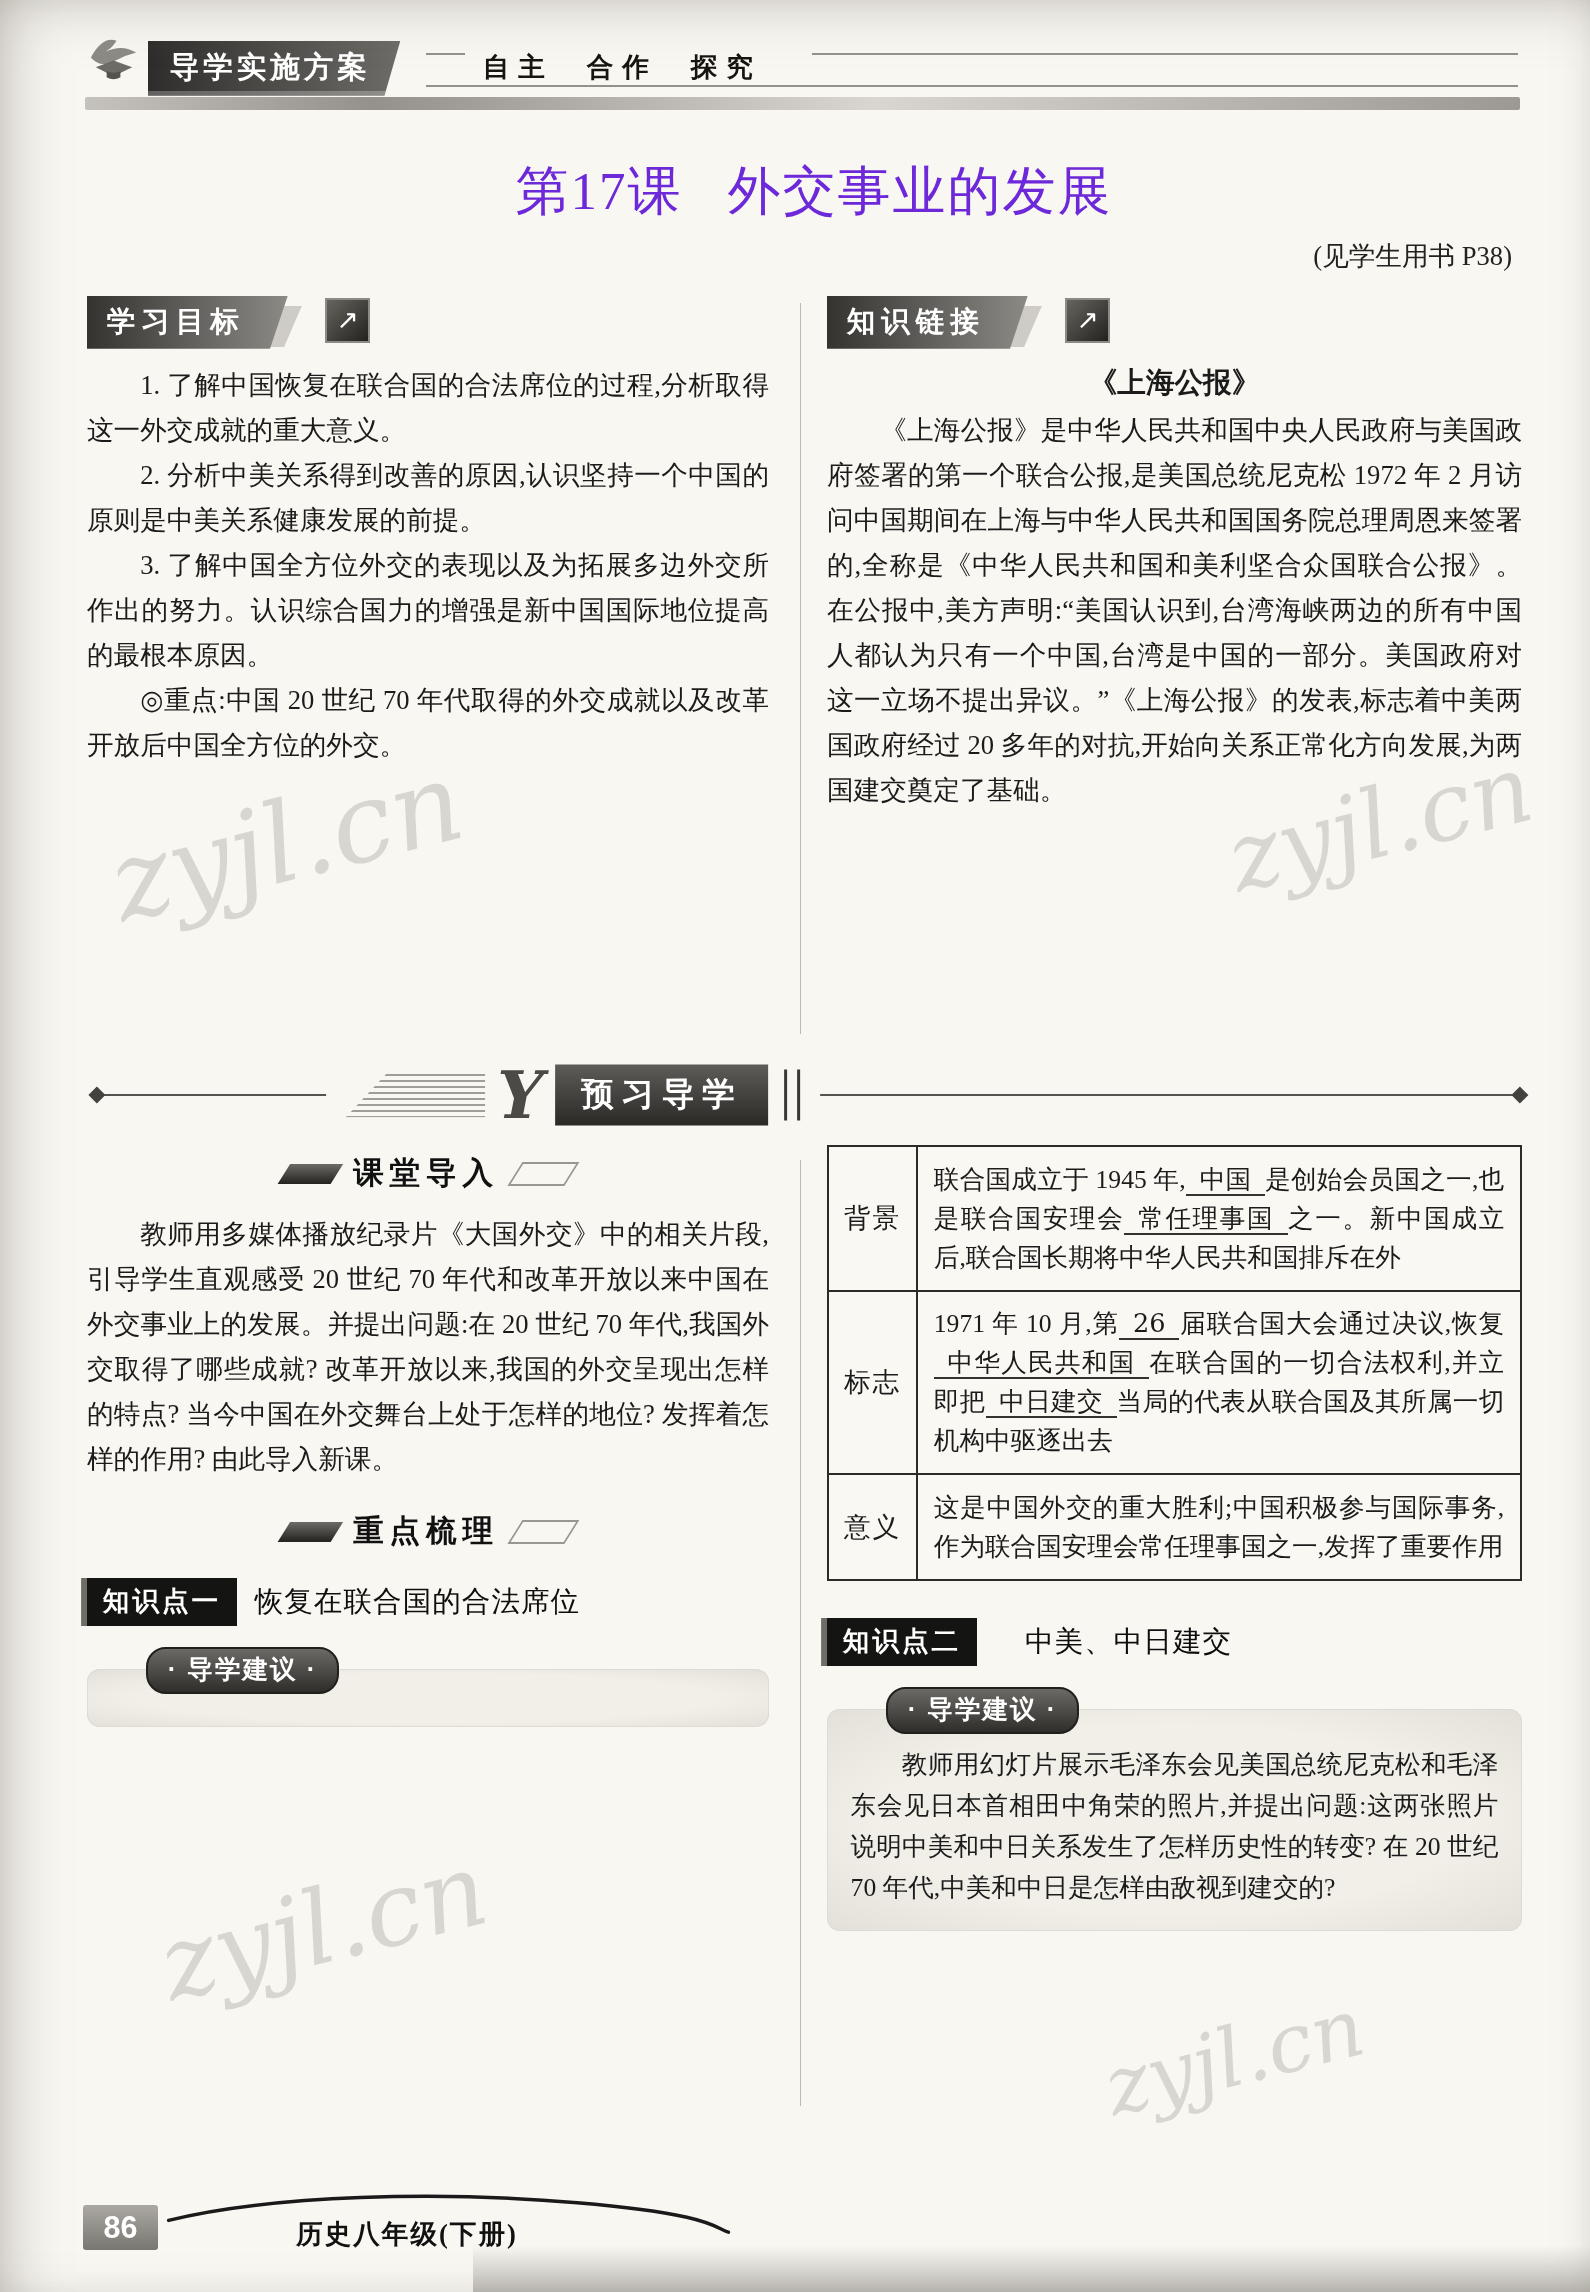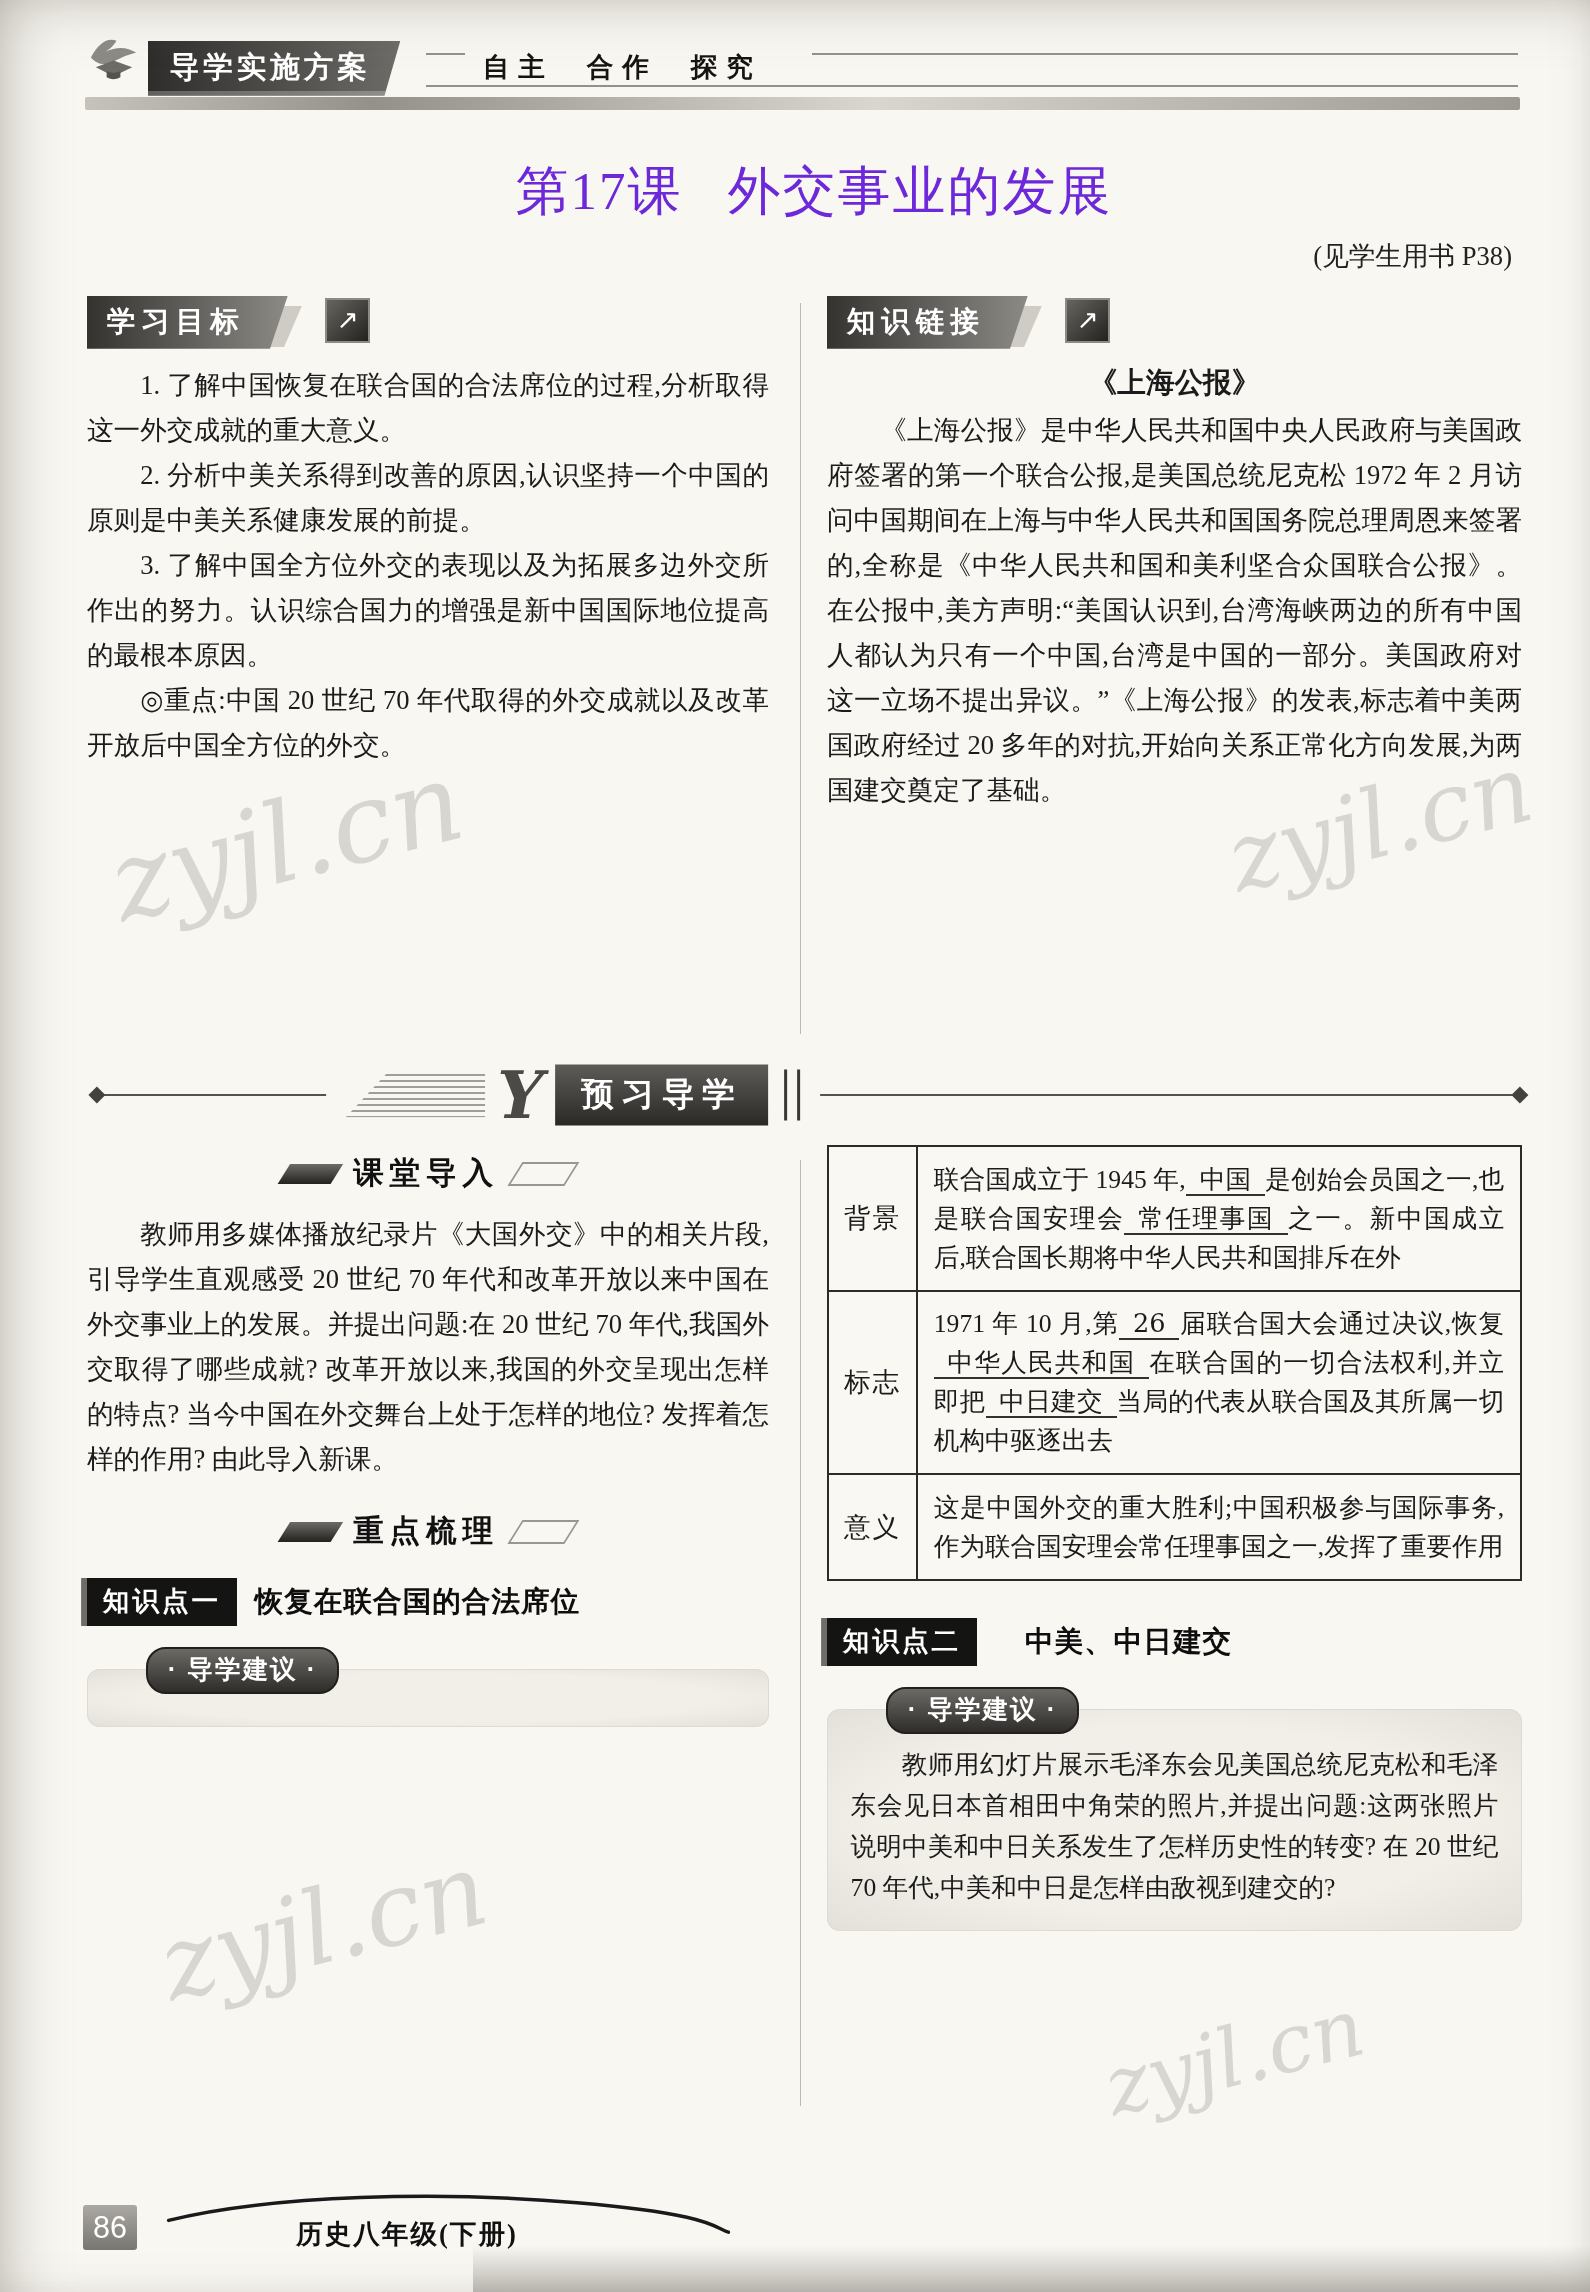--- a/index.html
+++ b/index.html
@@ -95,21 +95,21 @@
   .mini-head.mt{margin-top:29.6px;}
   .mh-left{width:53px;height:19.7px;background:linear-gradient(#6d6b66,#23221f);transform:skewX(-32deg);}
   .mh-right{width:53px;height:19.7px;border:2px solid #9a9791;transform:skewX(-32deg);}
   .mh-text{font-weight:bold;font-size:30.5px;letter-spacing:5.9px;color:#111;}
 
   
   .kp-row{display:flex;align-items:center;gap:17.7px;margin-top:25.6px;
     font-family:"Liberation Sans","DejaVu Sans",sans-serif;}
   .kp-chip{background:#141412;color:#fff;font-weight:bold;font-size:26.6px;letter-spacing:3px;
     padding:4.9px 15.8px 6.9px;box-shadow:-5.9px 0 0 #6f6d68;}
-  .kp-title{font-weight:bold;font-size:28.6px;color:#0e0e0e;letter-spacing:1px;}
+  .kp-title{font-weight:normal;font-size:28.6px;color:#0e0e0e;letter-spacing:1px;}
 
   
   .advice{position:relative;margin-top:43px;border-radius:13px;
     background:radial-gradient(ellipse at center,#f1efe8 60%,#e2e0d8 100%);
     padding:35px 23.6px 23.6px;box-shadow:0 0 0 1px #dedbd3 inset;}
   .advice-label{position:absolute;top:-21.7px;left:59px;
     background:linear-gradient(180deg,#6c6a65,#2e2d2a);color:#fff;border:2px solid #21201d;
     border-radius:19.7px;padding:3px 19.7px 4.9px;
     font-family:"Liberation Sans","DejaVu Sans",sans-serif;font-weight:bold;font-size:25.6px;letter-spacing:2px;}
   .advice .para{font-size:25.6px;line-height:41px;}
@@ -117,24 +117,24 @@
   
   .un-table{border:2px solid #2c2b28;background:#faf8f3;}
   .un-row{display:flex;border-bottom:2px solid #2c2b28;}
   .un-row:last-child{border-bottom:none;}
   .un-label{flex:0 0 87px;display:flex;align-items:center;justify-content:center;
     border-right:2px solid #2c2b28;font-size:26.6px;letter-spacing:2px;}
   .un-cell{flex:1;padding:12.8px 15.8px;font-size:25.6px;line-height:39px;text-align:justify;}
   .blank{border-bottom:2px solid #33322e;padding:0 13.8px;font-family:"DejaVu Serif",serif;}
 
   
-  .page-chip{position:absolute;left:83px;top:2205px;width:54px;height:45px;z-index:3;
+  .page-chip{position:absolute;left:83px;top:2205px;width:75px;height:45px;z-index:3;
     display:flex;align-items:center;justify-content:center;border-radius:3px;
     background:linear-gradient(180deg,#aca9a4,#787671);color:#fff;
-    font-family:"Liberation Sans","DejaVu Sans",sans-serif;font-weight:normal;font-size:30.5px;}
+    font-family:"Liberation Sans","DejaVu Sans",sans-serif;font-weight:bold;font-size:30.5px;}
   .swoosh{position:absolute;left:164px;top:2187px;z-index:2;}
   .footer-book{position:absolute;left:296px;top:2216px;z-index:3;
     font-weight:bold;font-size:26.6px;letter-spacing:2px;color:#111;}
 </style>
 </head>
 <body>
 
 <div class="page">
 
   <div class="wm wm1">zyjl.cn</div>

